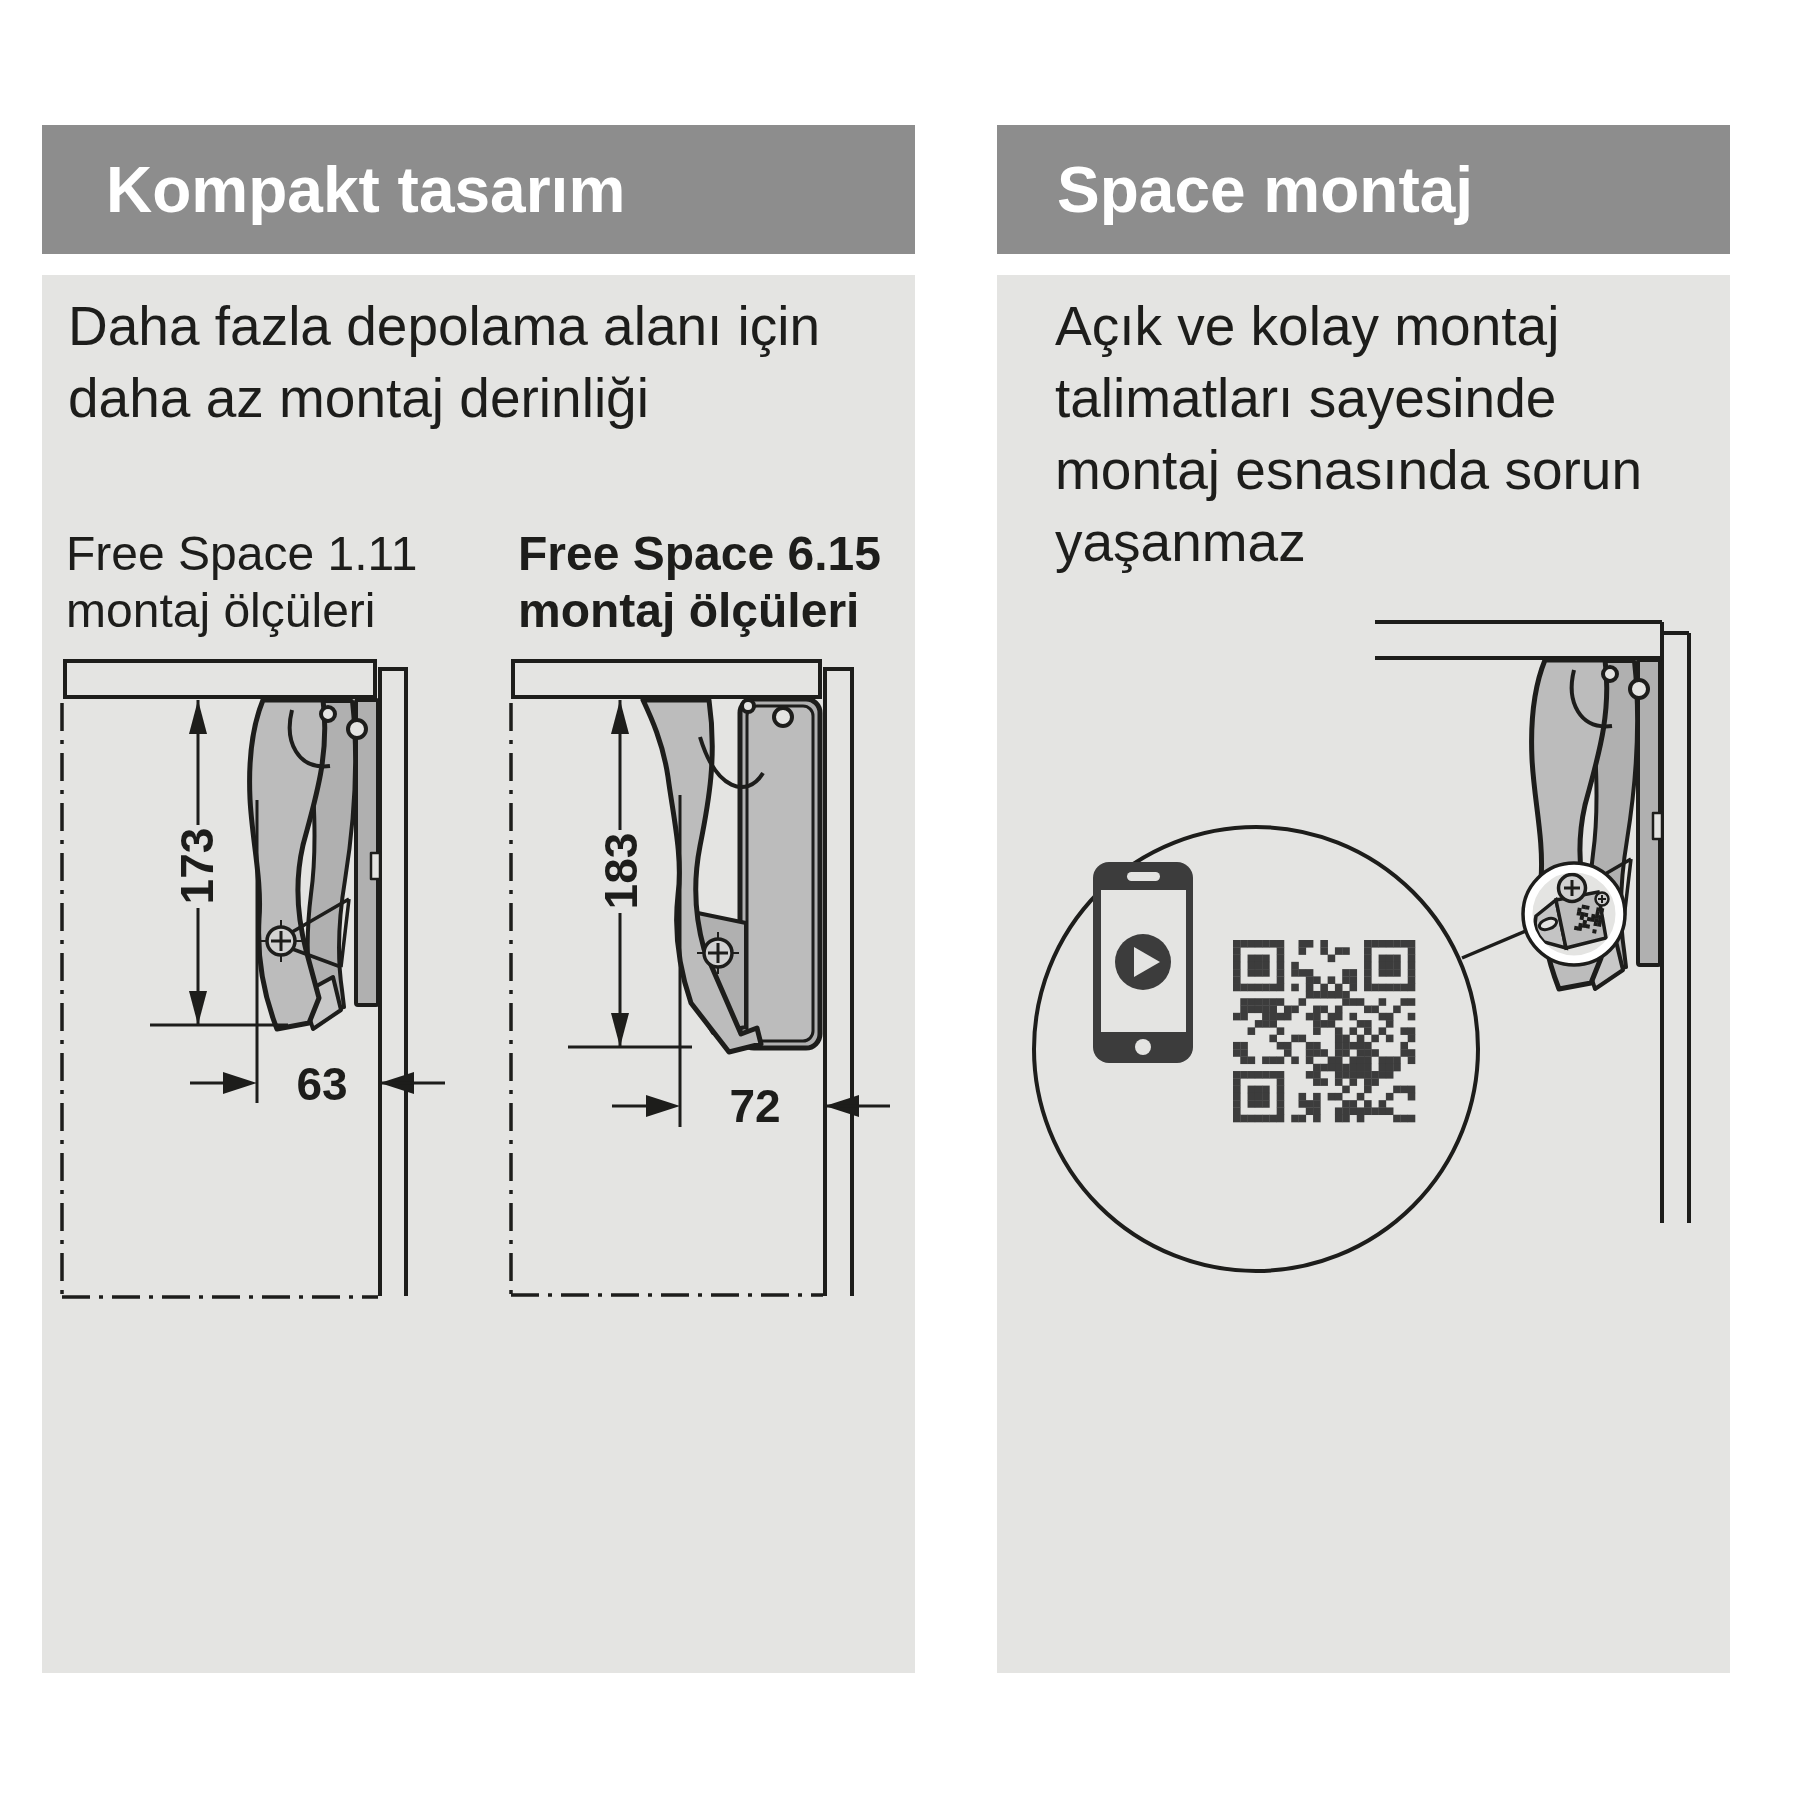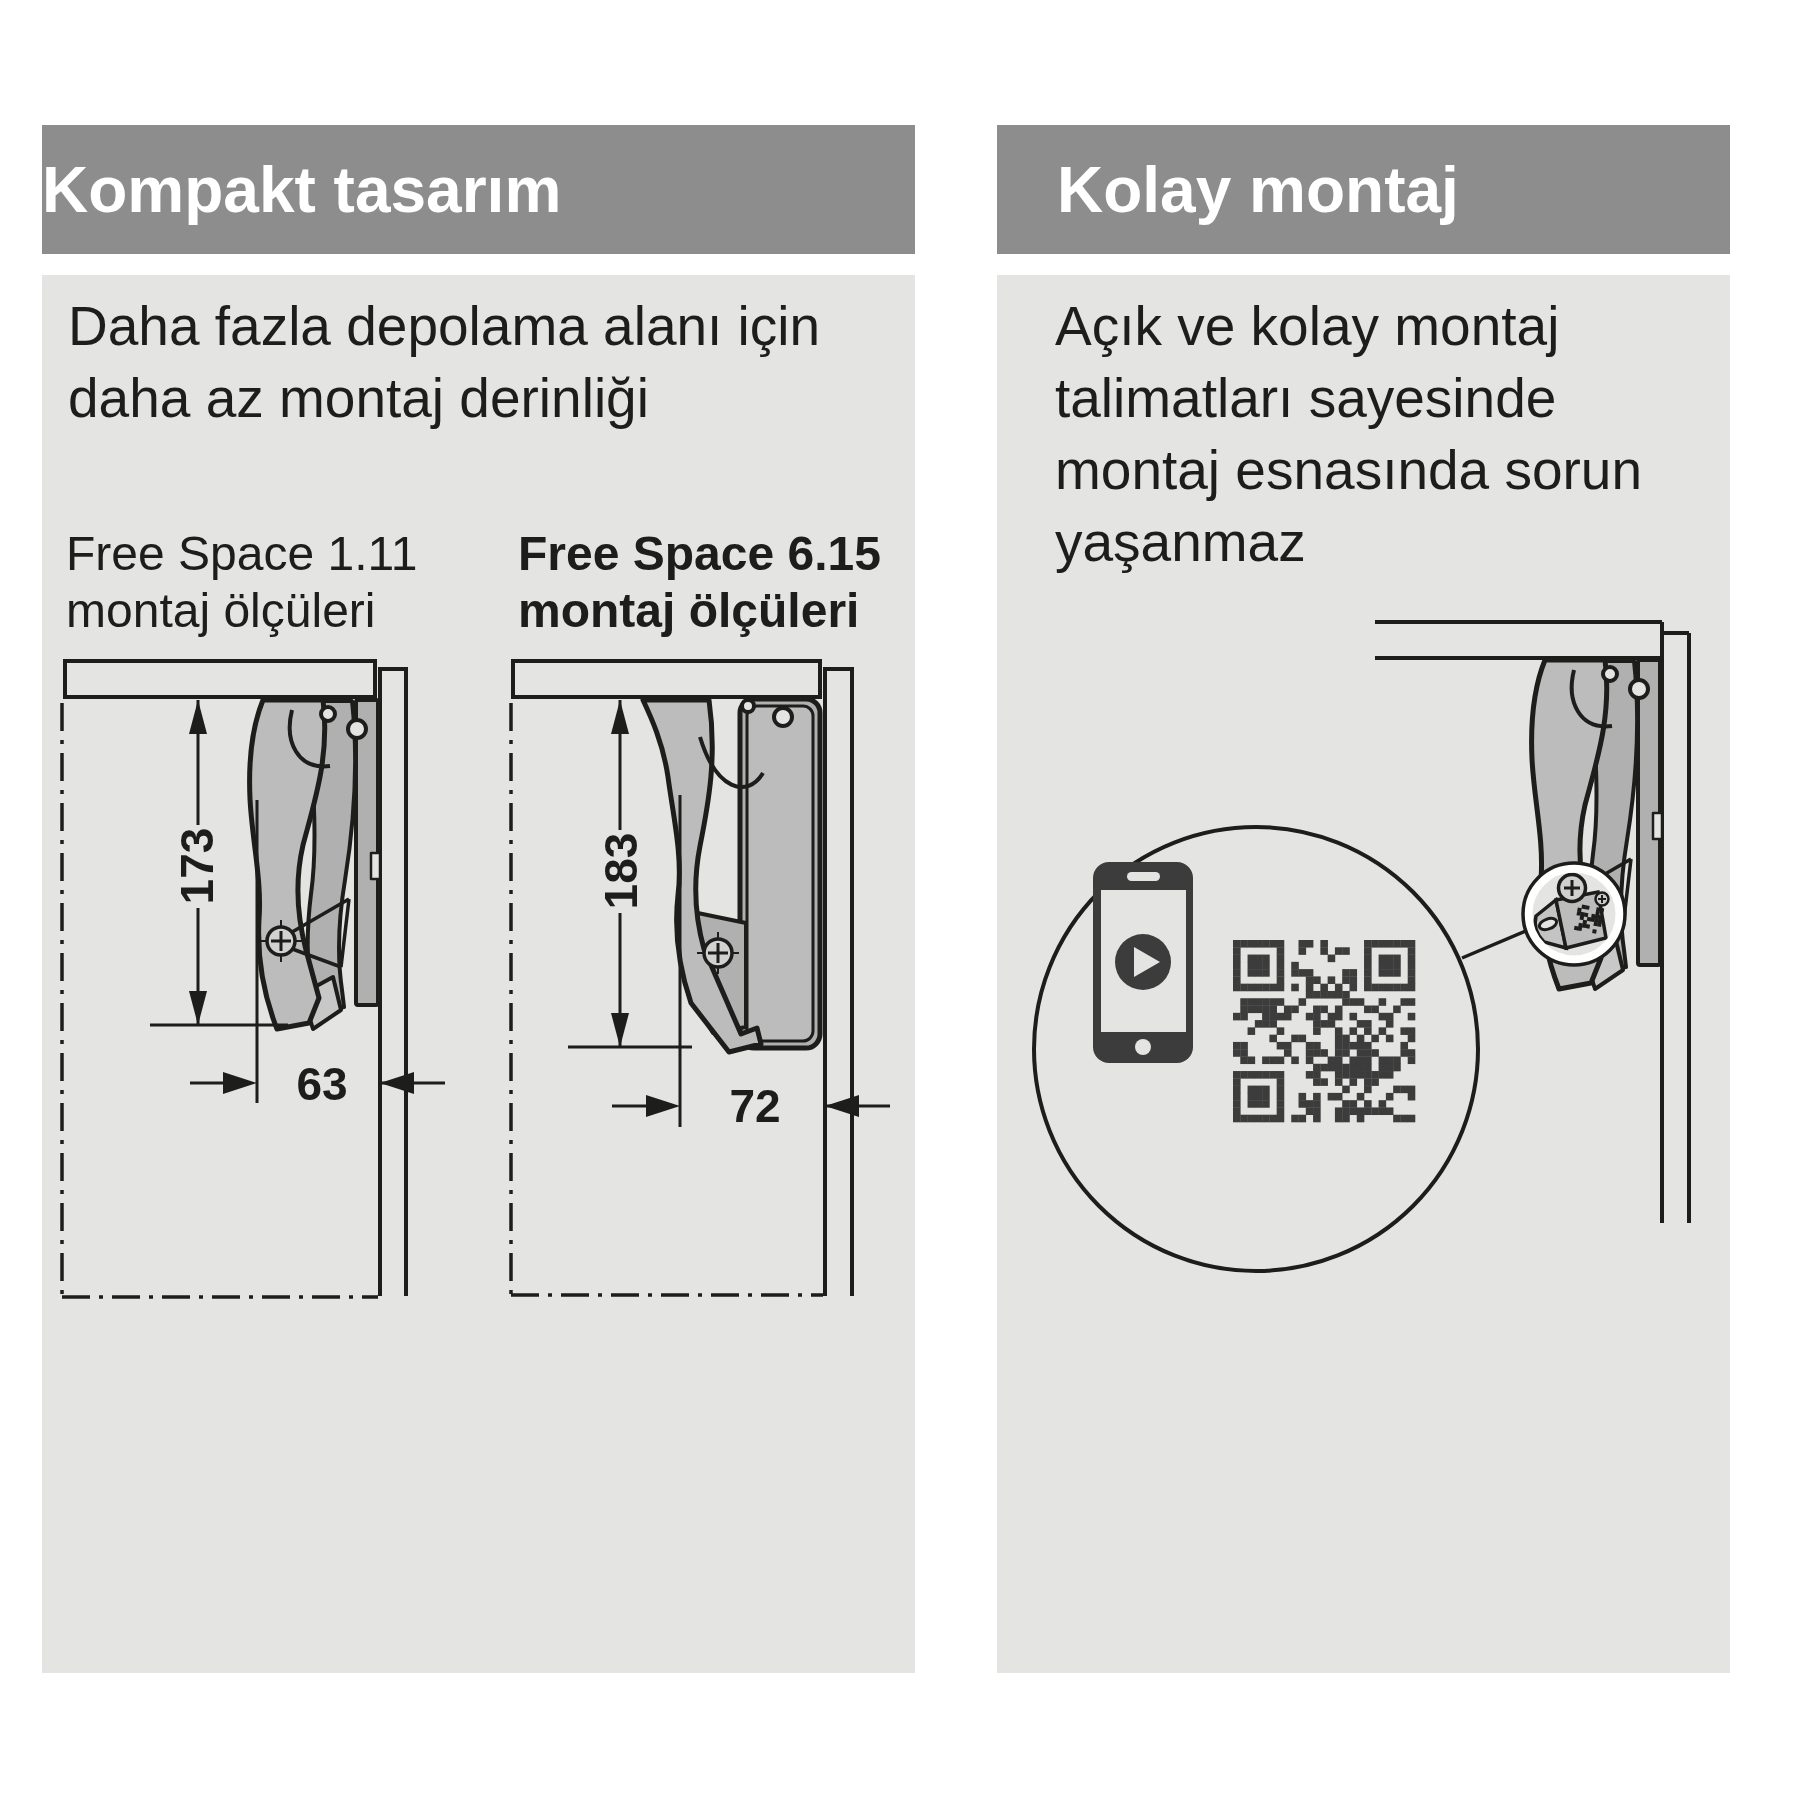--- a/index.html
+++ b/index.html
@@ -16,21 +16,21 @@
   .page{
     position:relative;width:1806px;height:1806px;background:#ffffff;overflow:hidden;
     font-family:"Liberation Sans", sans-serif;color:var(--ink);
   }
   .hdr{
     position:absolute;top:125px;height:129px;background:var(--header-bg);
     display:flex;align-items:center;
   }
   .hdr span{color:#ffffff;font-weight:bold;font-size:64px;line-height:1;}
   .hdr-left{left:42px;width:873px;}
-  .hdr-left span{}
+  .hdr-left span{padding-left:64px;}
   .hdr-right{left:997px;width:733px;}
   .hdr-right span{padding-left:60px;}
   .panel{
     position:absolute;top:275px;height:1398px;background:var(--panel-bg);
   }
   .panel-left{left:42px;width:873px;}
   .panel-right{left:997px;width:733px;}
   .intro{
     position:absolute;font-size:55px;line-height:72px;white-space:pre-line;color:var(--ink);
   }
@@ -47,21 +47,21 @@
 </style>
 </head>
 <body>
 
 <div class="page">
 
   <div class="hdr hdr-left">
     <span>Kompakt tasarım</span>
   </div>
   <div class="hdr hdr-right">
-    <span>Kolay montaj</span>
+    <span>Space montaj</span>
   </div>
 
   <div class="panel panel-left"></div>
   <div class="panel panel-right"></div>
 
   <div class="intro intro-right">Açık ve kolay montaj
 talimatları sayesinde
 montaj esnasında sorun
 yaşanmaz</div>
   <div class="intro intro-left">Daha fazla depolama alanı için

